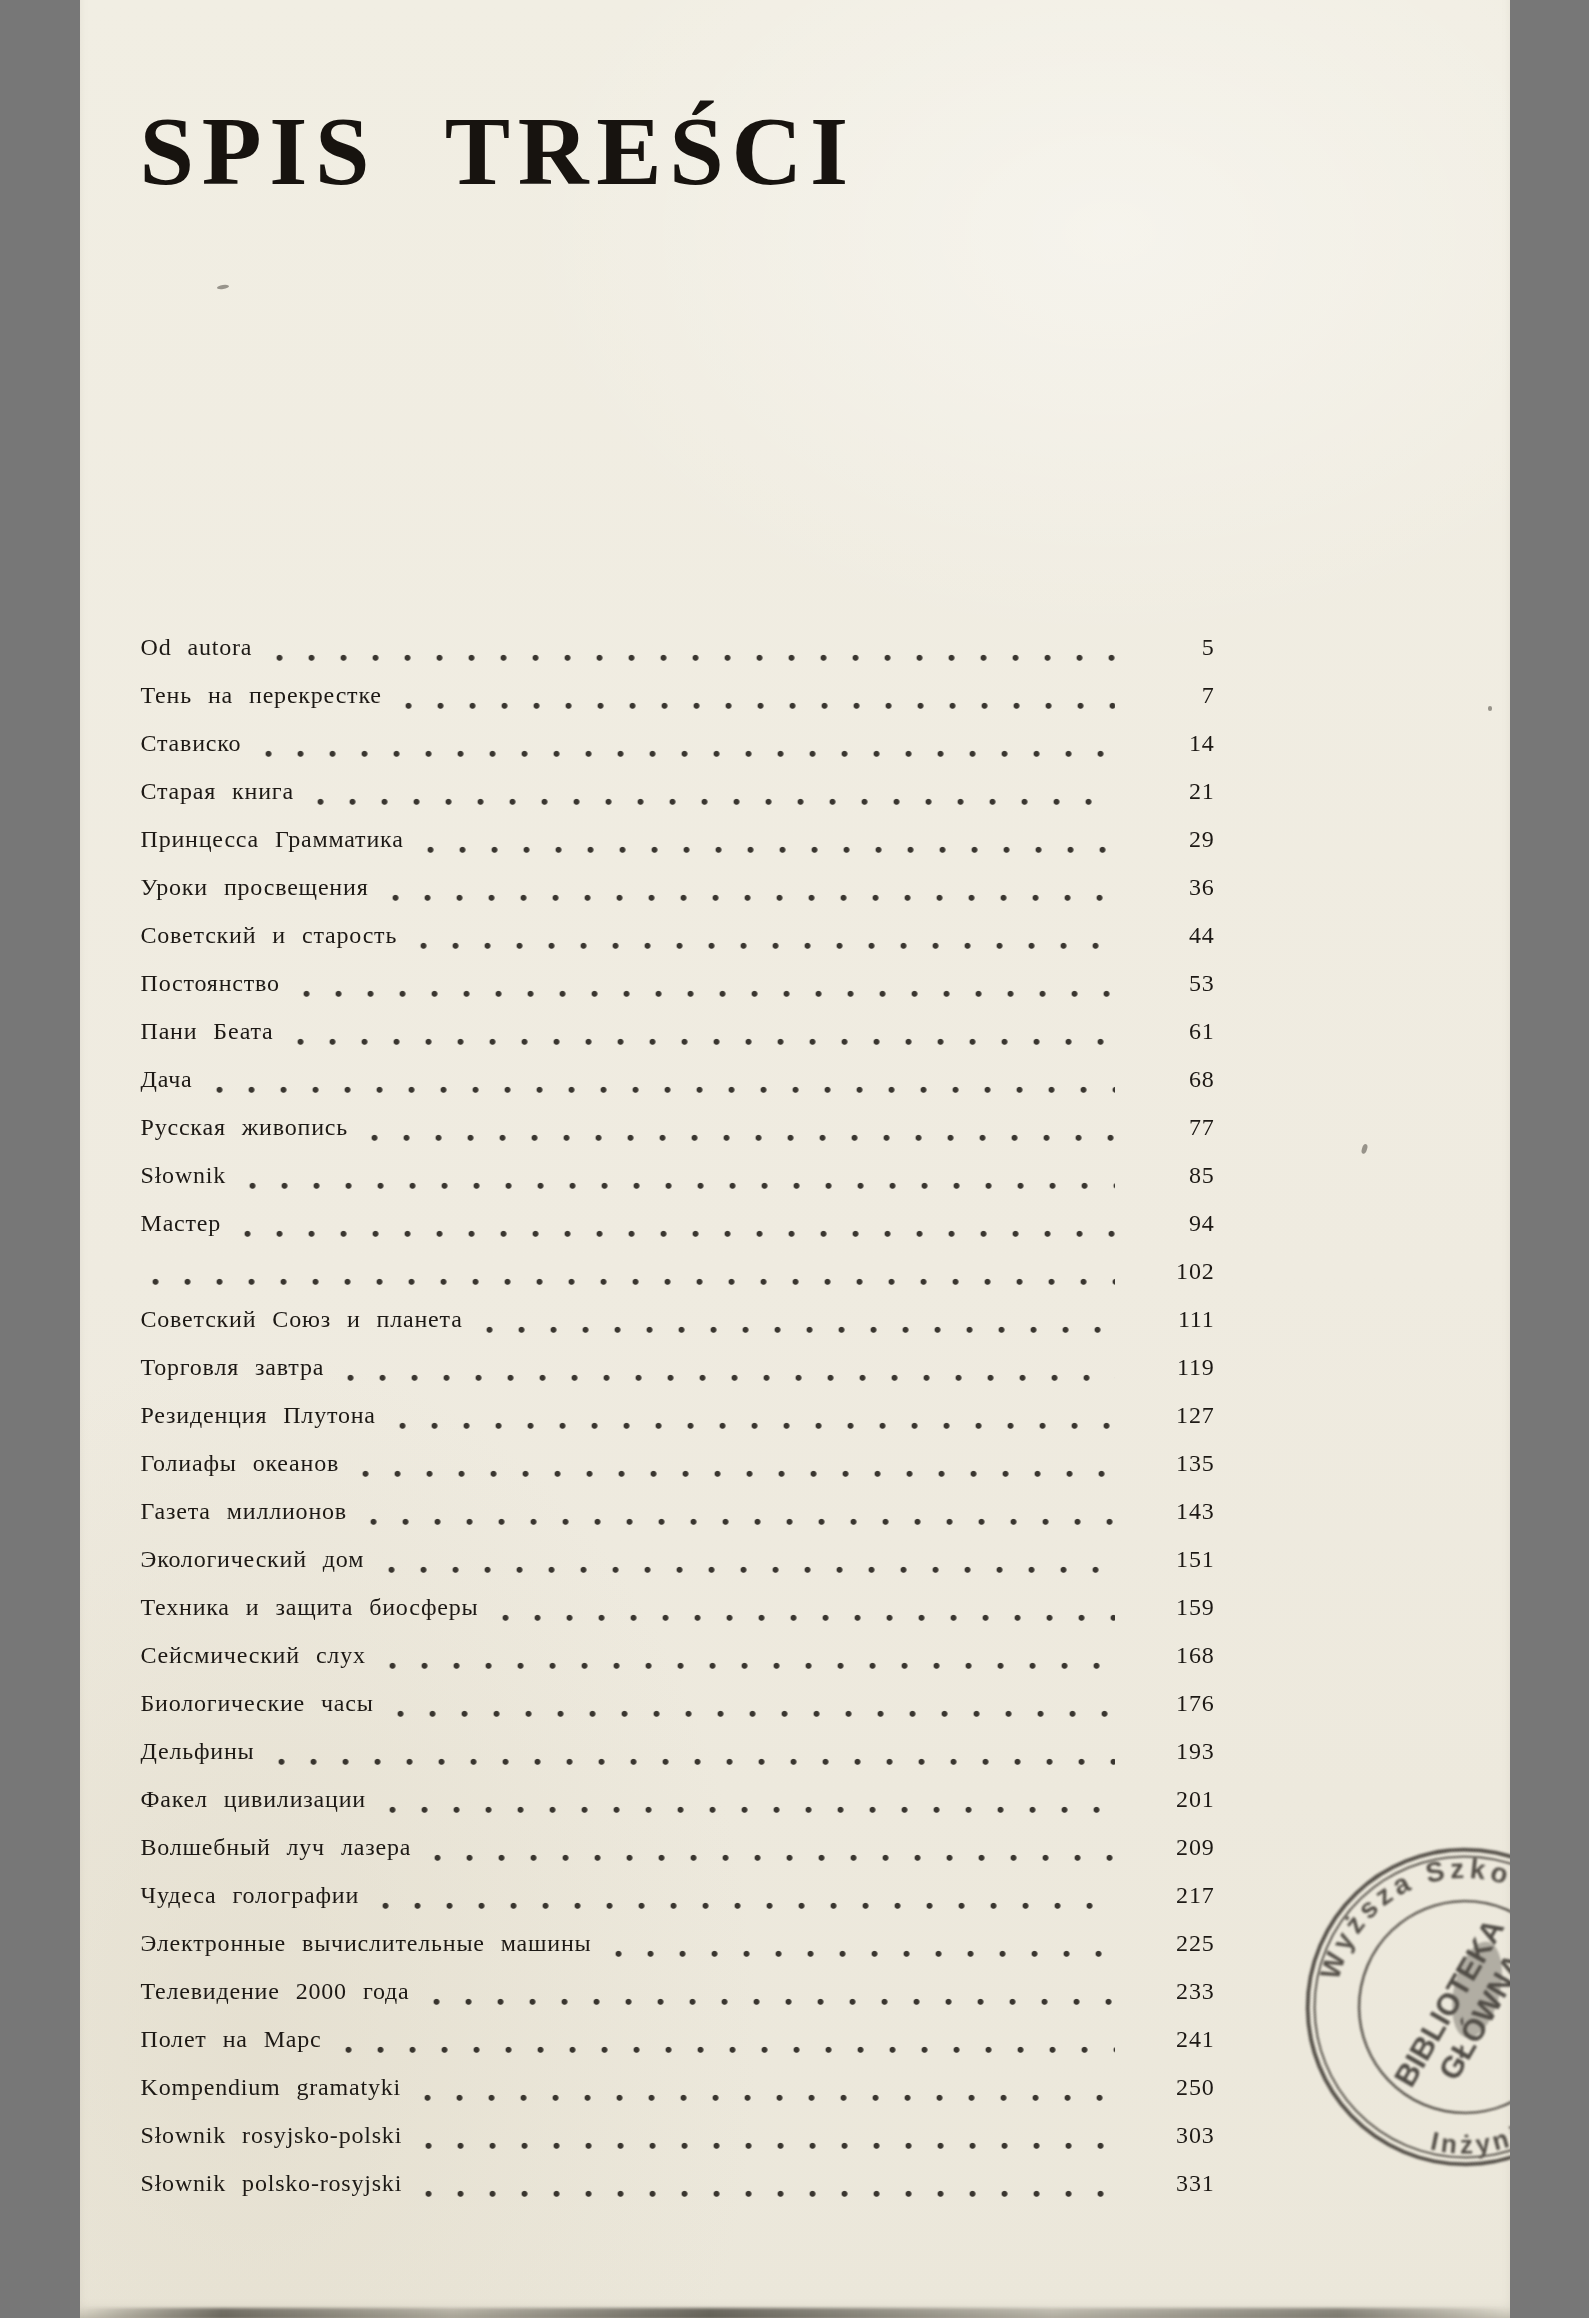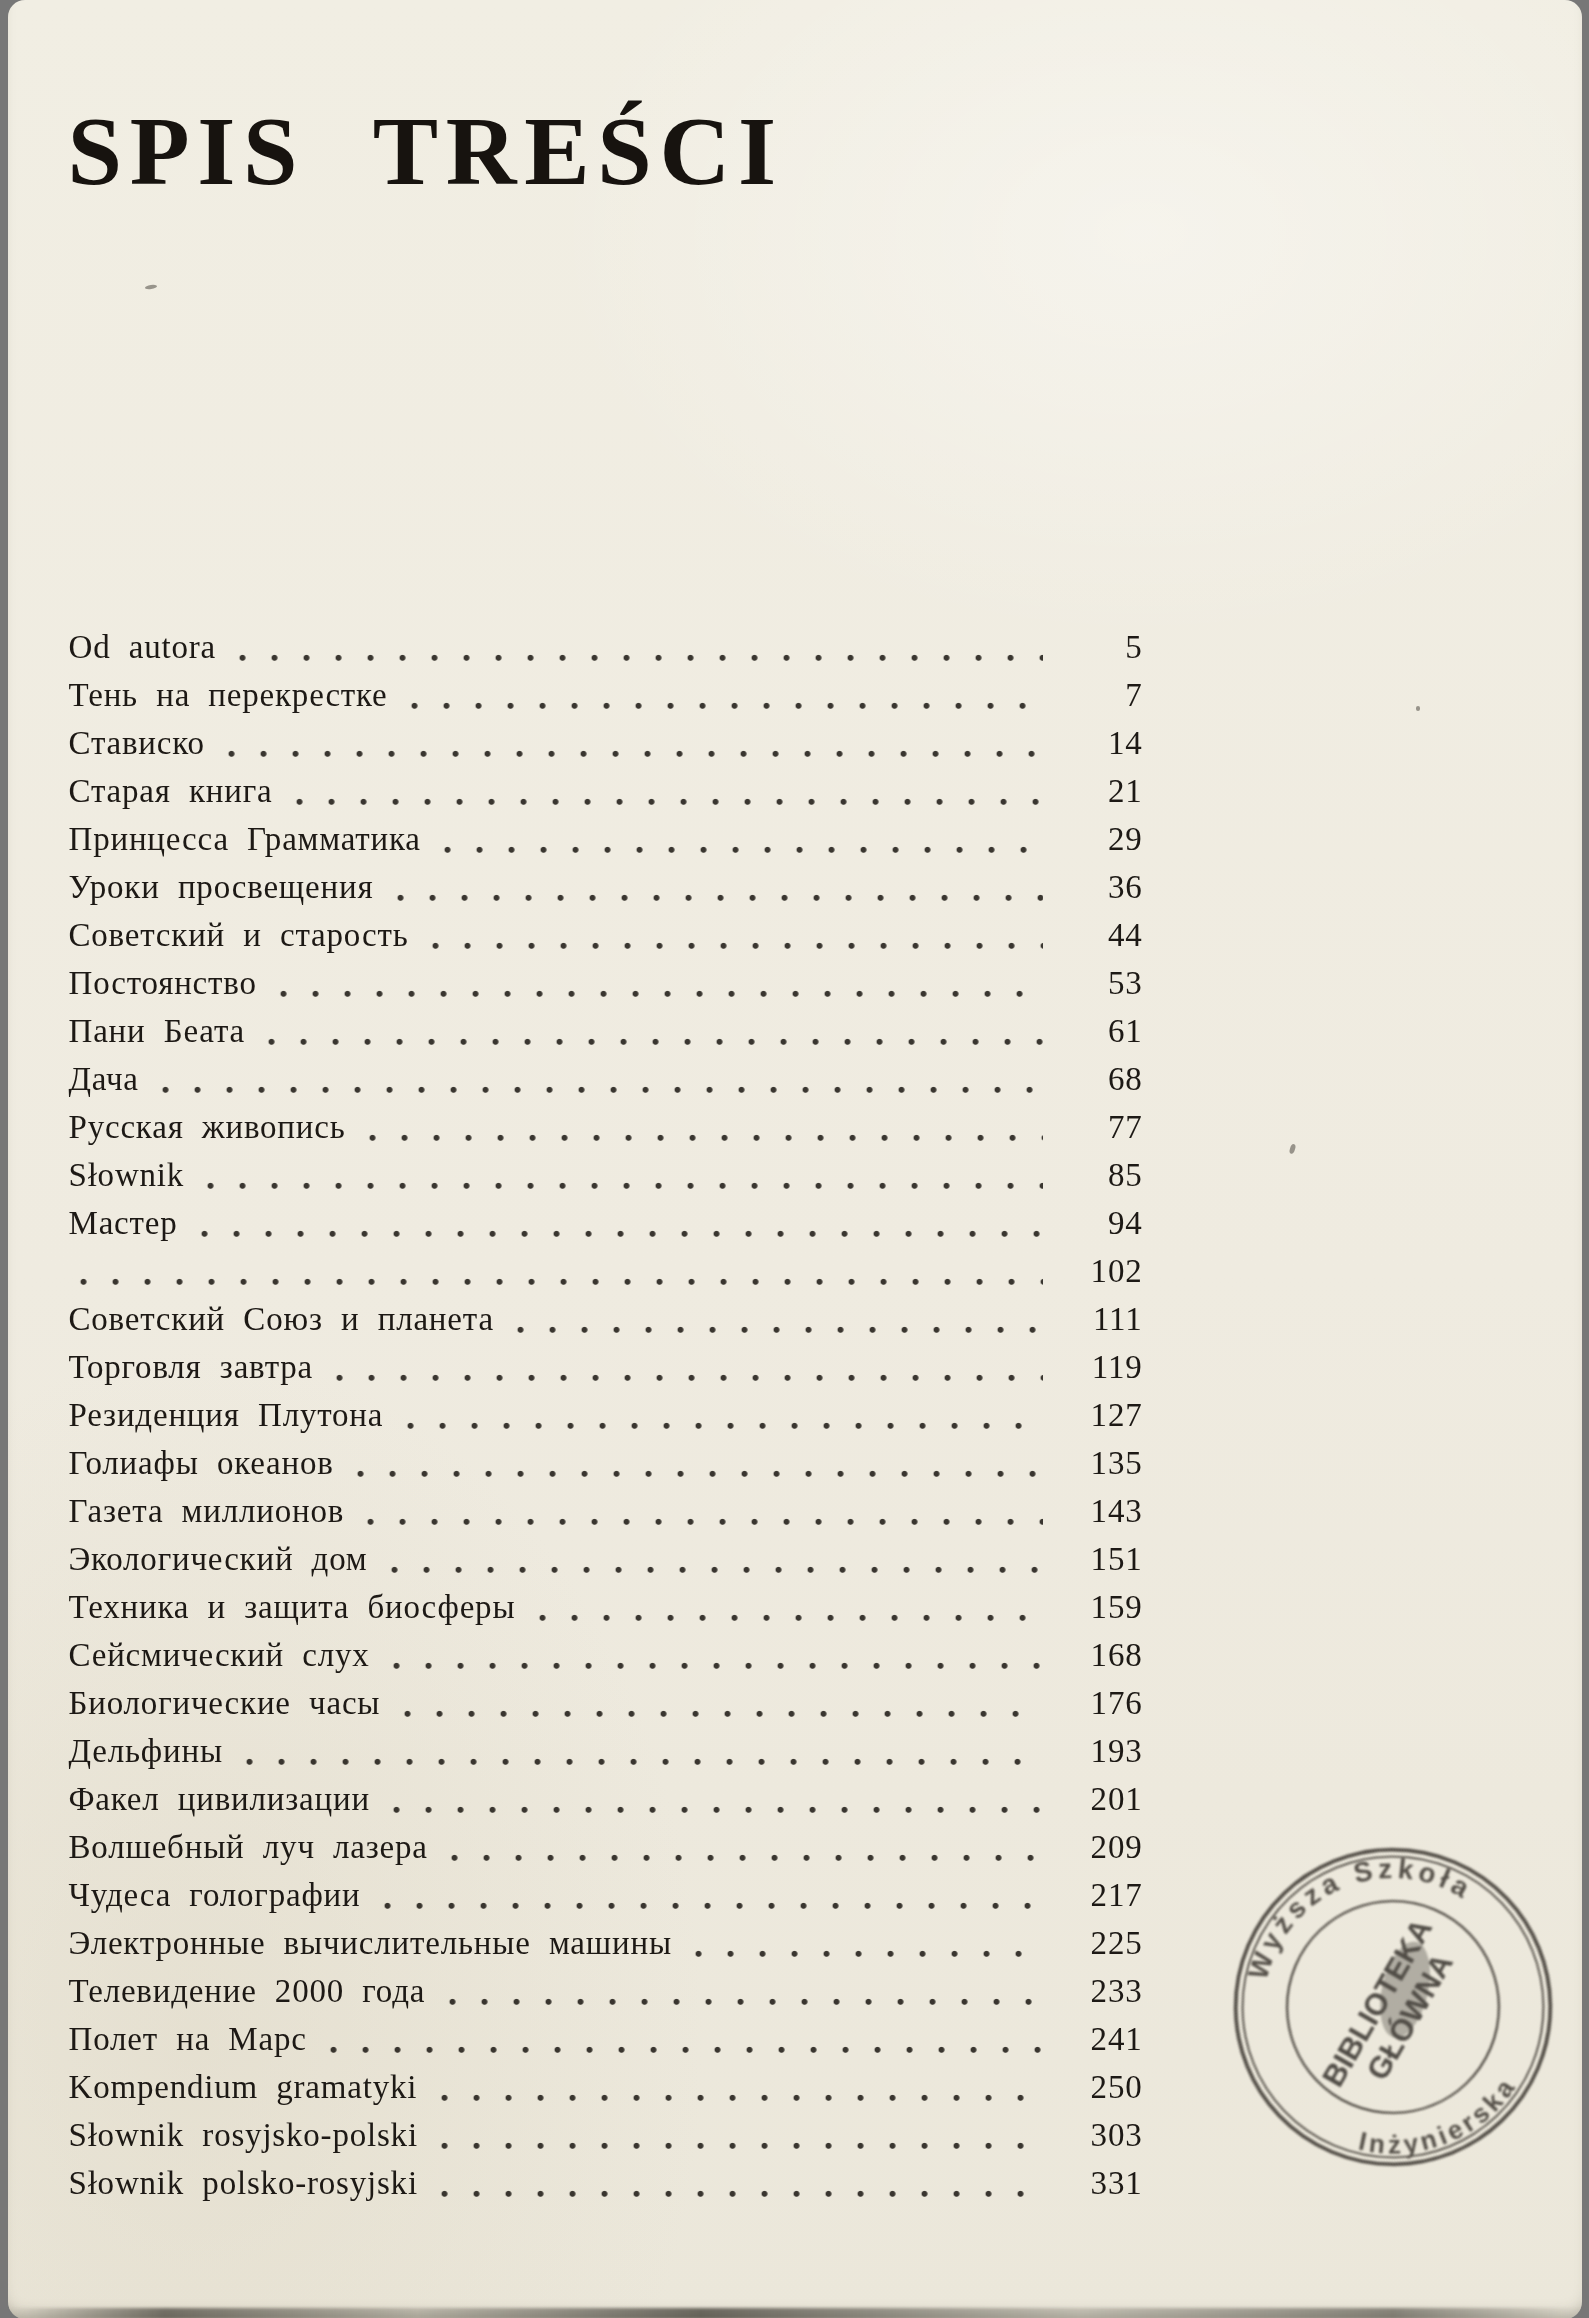--- a/index.html
+++ b/index.html
@@ -1,29 +1,28 @@
 <!DOCTYPE html>
 <html style="font-size:12.3px"><head>
 <meta charset="utf-8">
 <style>
   html, body { margin: 0; padding: 0; background: #777; }
   .page {
     position: relative;
-    width: 1574px;
+    width: 1430px;
     height: 2319px;
     margin: 0 auto;
     overflow: hidden;
     color: #201c17;
     font-family: "Liberation Serif", serif;
     background:
       radial-gradient(997px 690px at 72% 10%, rgba(255,255,255,0.35), rgba(255,255,255,0) 60%),
       radial-gradient(844px 1150px at 12% 88%, rgba(221,214,195,0.45), rgba(221,214,195,0) 60%),
       linear-gradient(180deg, #f1eee3 0%, #efebe0 55%, #ebe7da 100%);
     box-shadow: inset 0 -12.3px 15.3px -9.2px rgba(60,55,40,0.35);
-    border-radius: 17px;
   }
 
   .title {
     position: absolute;
     left: 60px;
     top: 98px;
     margin: 0;
     font-size: 98px;
     font-weight: 700;
     letter-spacing: 7.7px;
@@ -37,21 +36,21 @@
     position: absolute;
     left: 61px;
     top: 623px;
     width: 1074px;
   }
   .toc-row {
     display: flex;
     align-items: center;
     line-height: 48px;
     height: 48px;
-    font-size: 33px;
+    font-size: 24px;
     letter-spacing: 0.8px;
     color: #1d1915;
   }
   .toc-label {
     white-space: nowrap;
     word-spacing: 9.2px;
     padding-right: 12.3px;
   }
   .toc-leader {
     flex: 1 1 auto;

